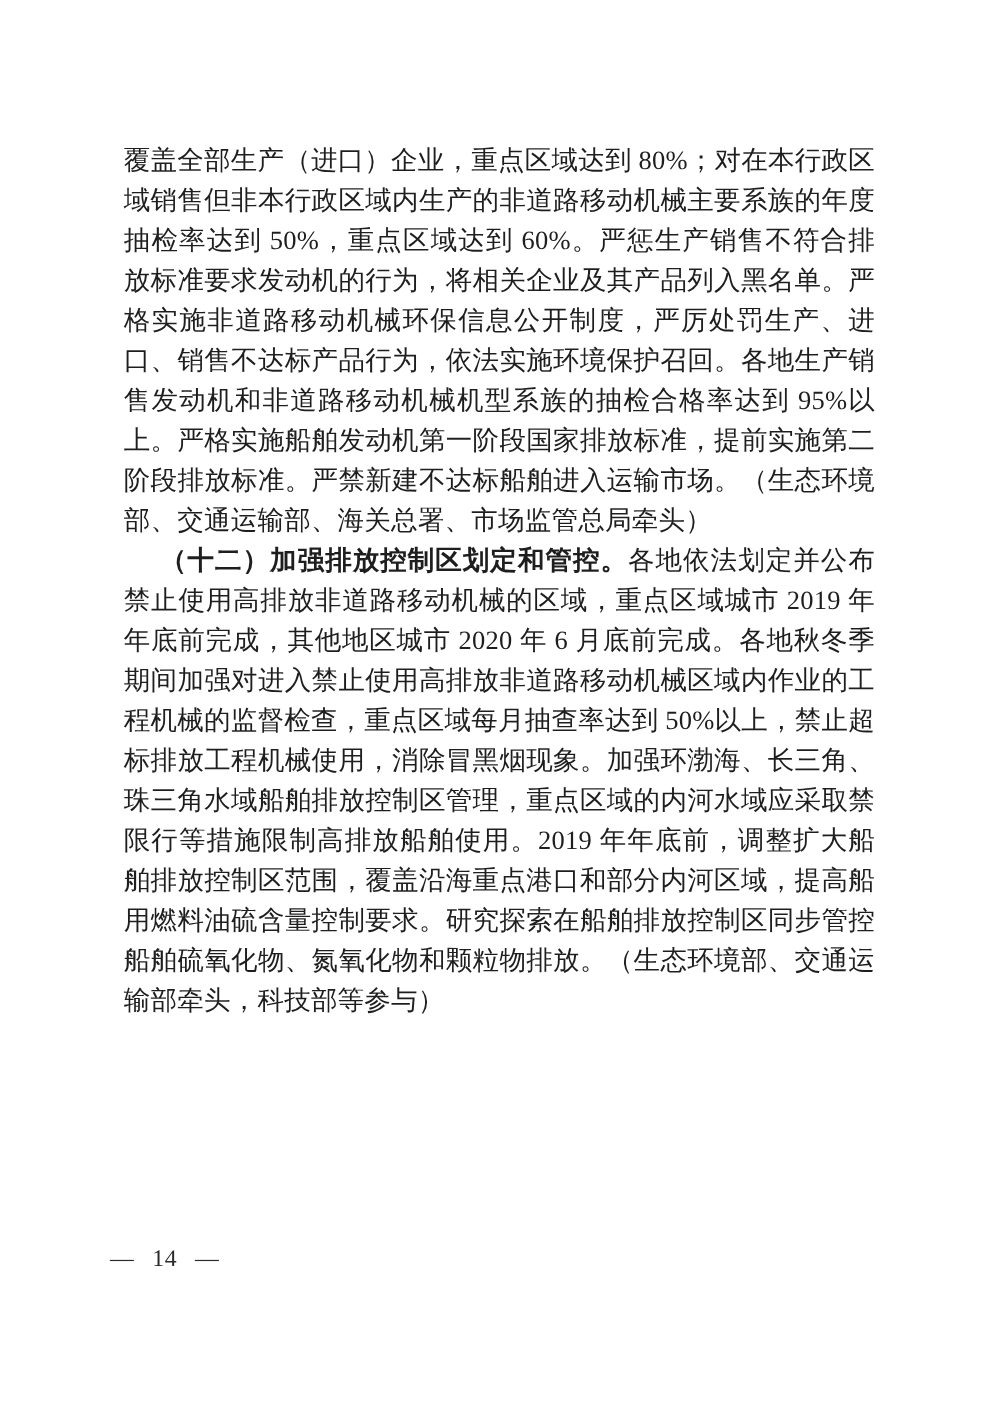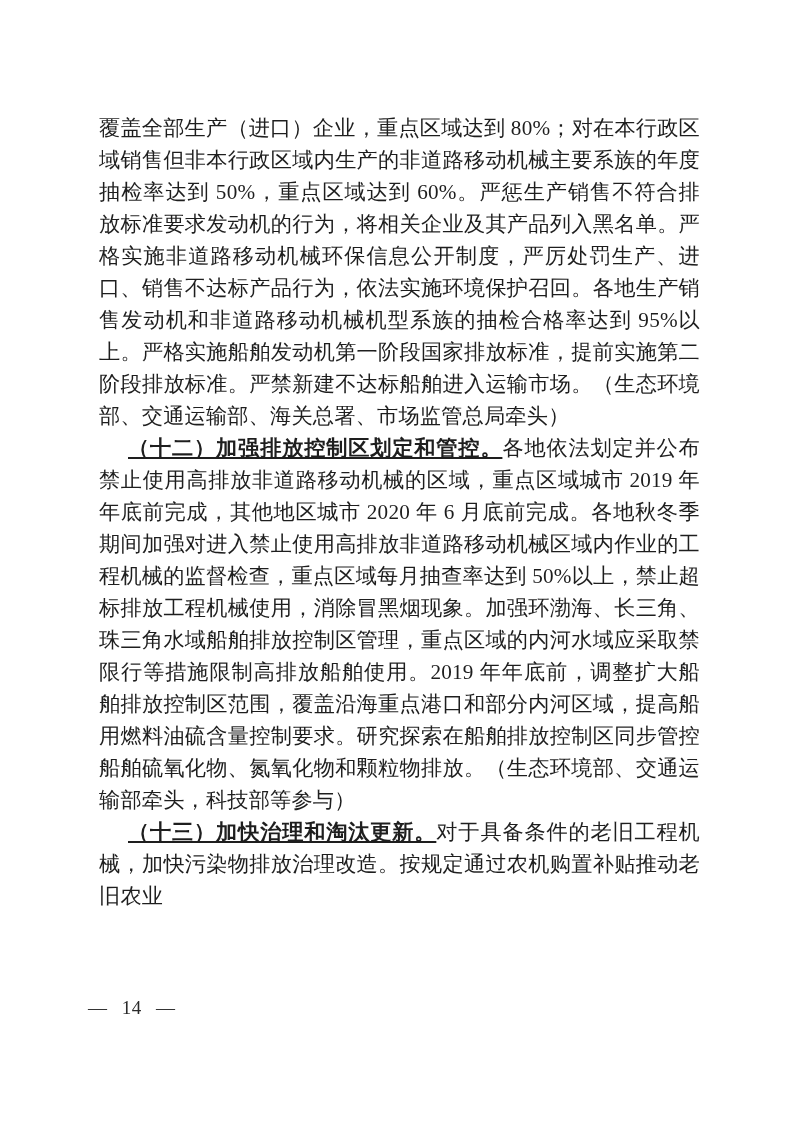--- a/index.html
+++ b/index.html
@@ -35,35 +35,33 @@
   }
   p.para {
     margin: 0;
     padding: 0;
   }
   p.para.indent {
     text-indent: 29px;
   }
   .lead {
     font-weight: bold;
-    text-decoration: underline;
   }
   .footer {
     position: absolute;
     left: 88px;
     top: 997px;
     font-size: 19px;
     color: #2a2a2a;
     word-spacing: 9px;
     letter-spacing: 0.5px;
   }
 </style>
 </head>
 <body>
 
 <div class="page">
   <div class="content">
     <p class="para"><span>覆盖全部生产（进口）企业，重点区域达到 80%；对在本行政区域销售但非本行政区域内生产的非道路移动机械主要系族的年度抽检率达到 50%，重点区域达到 60%。严惩生产销售不符合排放标准要求发动机的行为，将相关企业及其产品列入黑名单。严格实施非道路移动机械环保信息公开制度，严厉处罚生产、进口、销售不达标产品行为，依法实施环境保护召回。各地生产销售发动机和非道路移动机械机型系族的抽检合格率达到 95%以上。严格实施船舶发动机第一阶段国家排放标准，提前实施第二阶段排放标准。严禁新建不达标船舶进入运输市场。（生态环境部、交通运输部、海关总署、市场监管总局牵头）</span></p>
     <p class="para indent"><span class="lead">（十二）加强排放控制区划定和管控。</span><span>各地依法划定并公布禁止使用高排放非道路移动机械的区域，重点区域城市 2019 年年底前完成，其他地区城市 2020 年 6 月底前完成。各地秋冬季期间加强对进入禁止使用高排放非道路移动机械区域内作业的工程机械的监督检查，重点区域每月抽查率达到 50%以上，禁止超标排放工程机械使用，消除冒黑烟现象。加强环渤海、长三角、珠三角水域船舶排放控制区管理，重点区域的内河水域应采取禁限行等措施限制高排放船舶使用。2019 年年底前，调整扩大船舶排放控制区范围，覆盖沿海重点港口和部分内河区域，提高船用燃料油硫含量控制要求。研究探索在船舶排放控制区同步管控船舶硫氧化物、氮氧化物和颗粒物排放。（生态环境部、交通运输部牵头，科技部等参与）</span></p>
-    <p class="para indent"><span class="lead">（十三）加快治理和淘汰更新。</span><span>对于具备条件的老旧工程机械，加快污染物排放治理改造。按规定通过农机购置补贴推动老旧农业</span></p>
   </div>
   <div class="footer">— 14 —</div>
 </div>
 
 </body></html>

